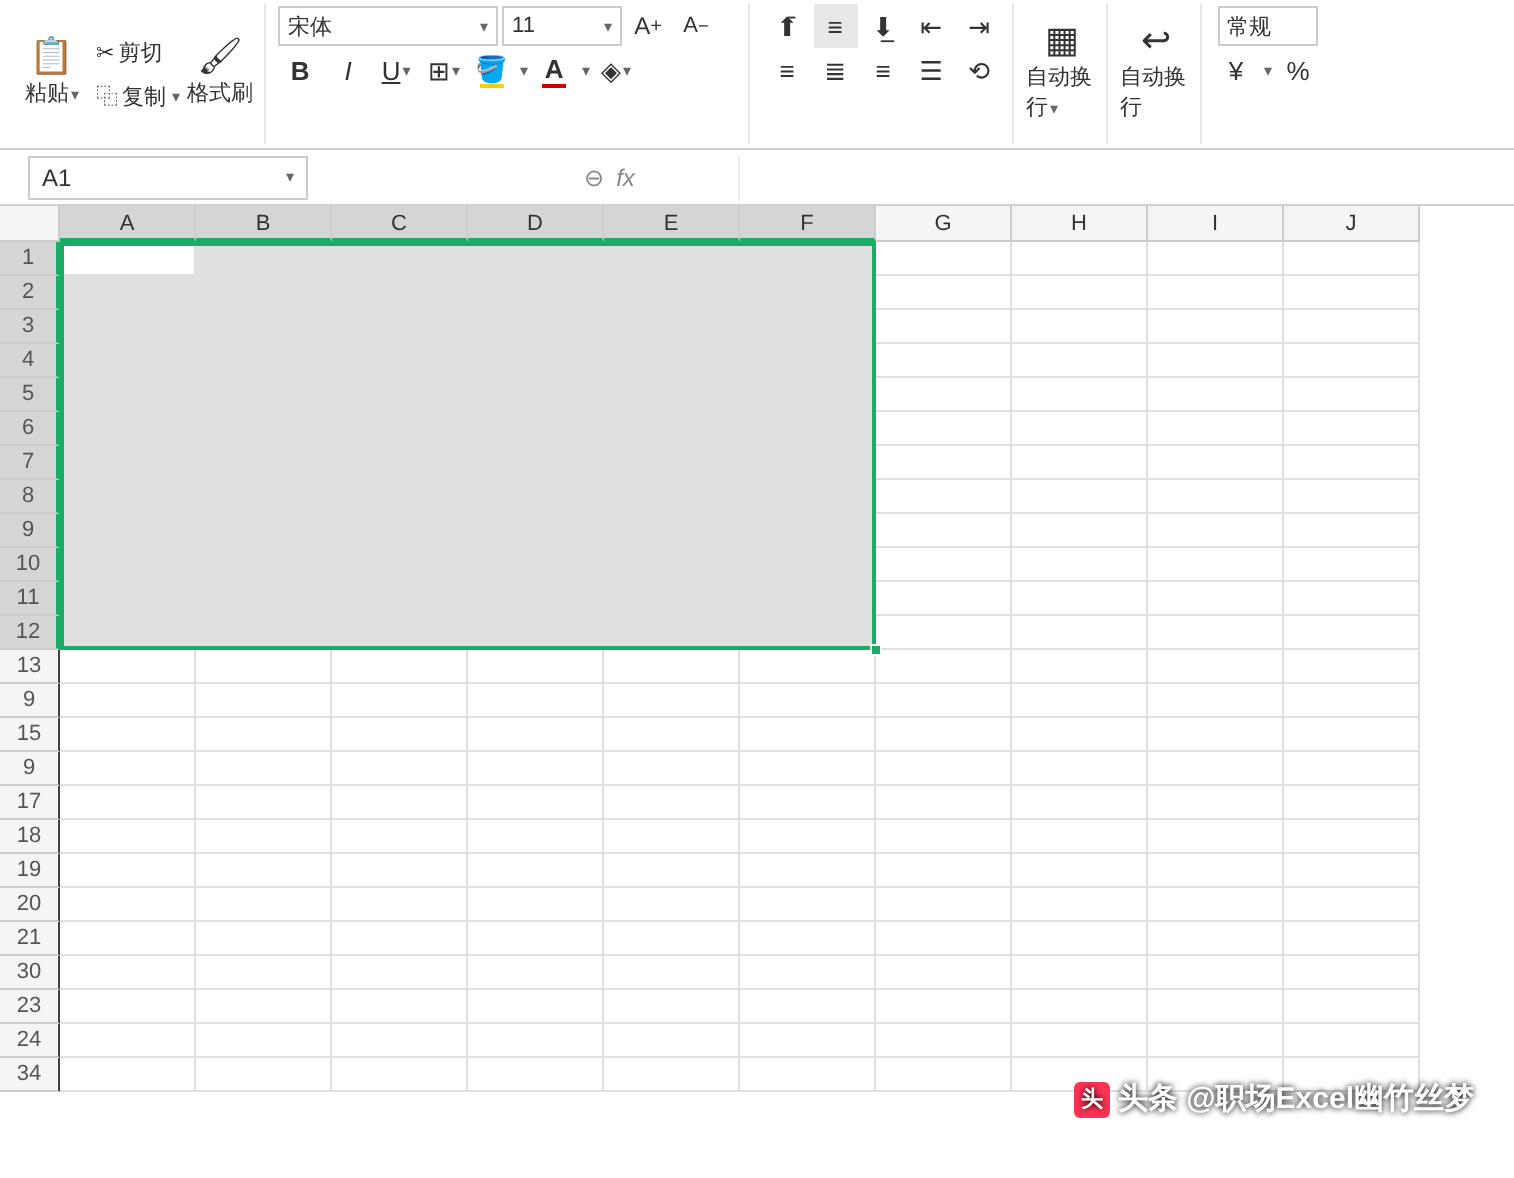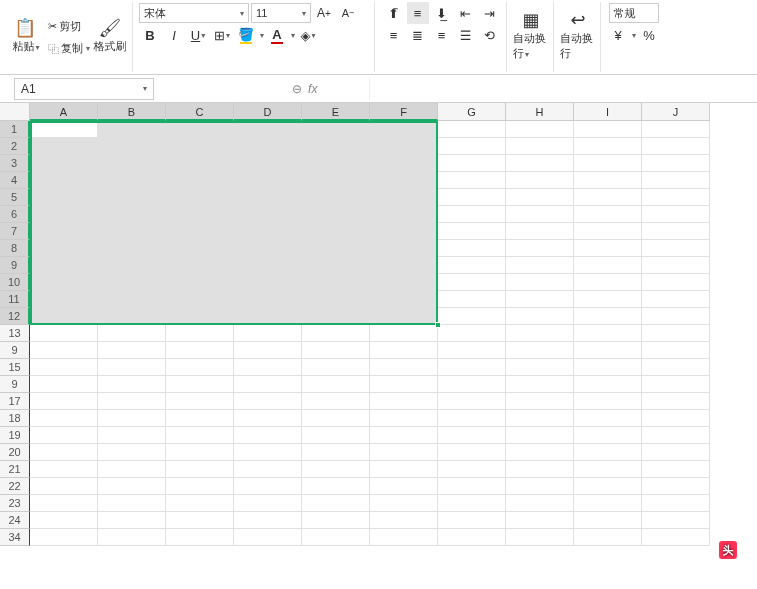--- a/index.html
+++ b/index.html
@@ -203,21 +203,21 @@
       <div class="rowhead sel">12</div>
       <div class="rowhead">13</div>
       <div class="rowhead">9</div>
       <div class="rowhead">15</div>
       <div class="rowhead">9</div>
       <div class="rowhead">17</div>
       <div class="rowhead">18</div>
       <div class="rowhead">19</div>
       <div class="rowhead">20</div>
       <div class="rowhead">21</div>
-      <div class="rowhead">22</div>
+      <div class="rowhead">30</div>
       <div class="rowhead">23</div>
       <div class="rowhead">24</div>
       <div class="rowhead">34</div>
     </div>
     <div class="cells">
       <div class="row">
         <div class="cell sel active"></div>
         <div class="cell sel"></div>
         <div class="cell sel"></div>
         <div class="cell sel"></div>
@@ -516,13 +516,14 @@
         <div class="cell"></div>
         <div class="cell"></div>
       </div>
     </div>
     <div class="selborder" style="left:30px;top:18px;width:408px;height:204px;"></div>
     <div class="handle" style="left:435px;top:219px;"></div>
   </div>
 
 <div class="watermark">
   <span class="logo">头</span>
+  <span>头条 @职场Excel幽竹丝梦</span>
 </div>
 
 </body></html>

